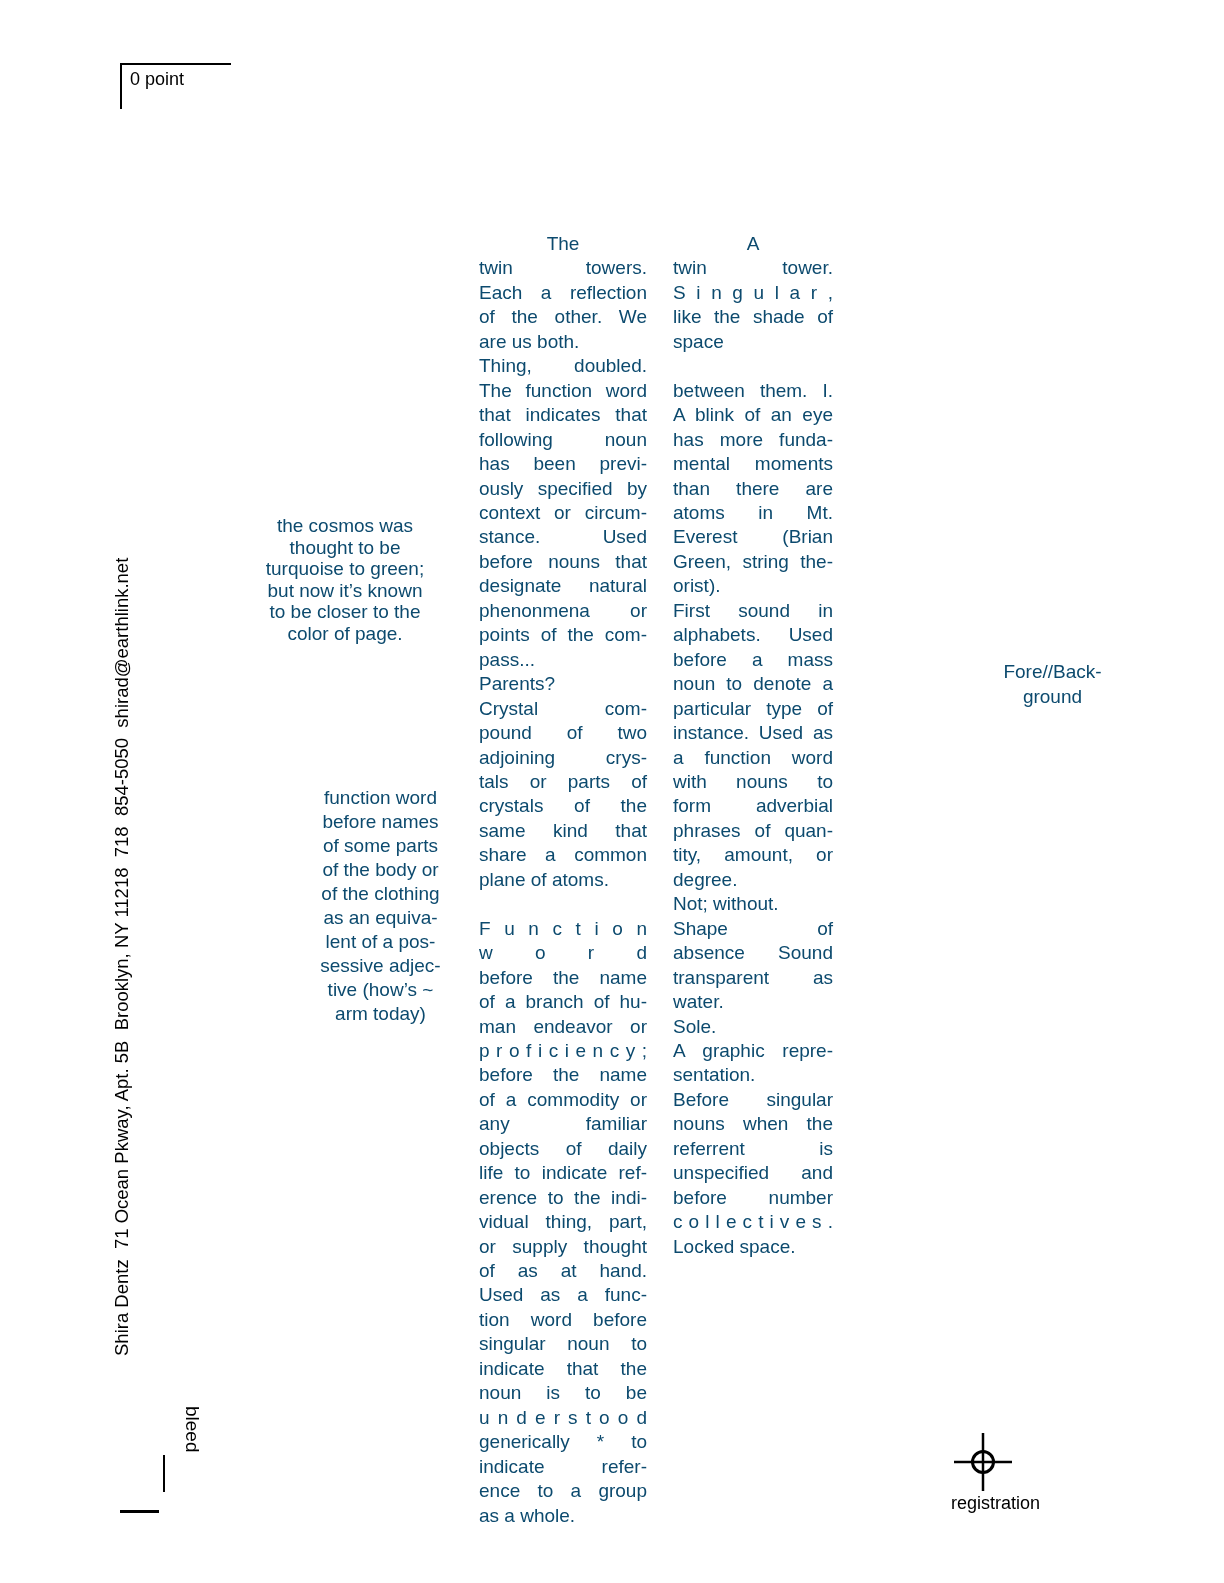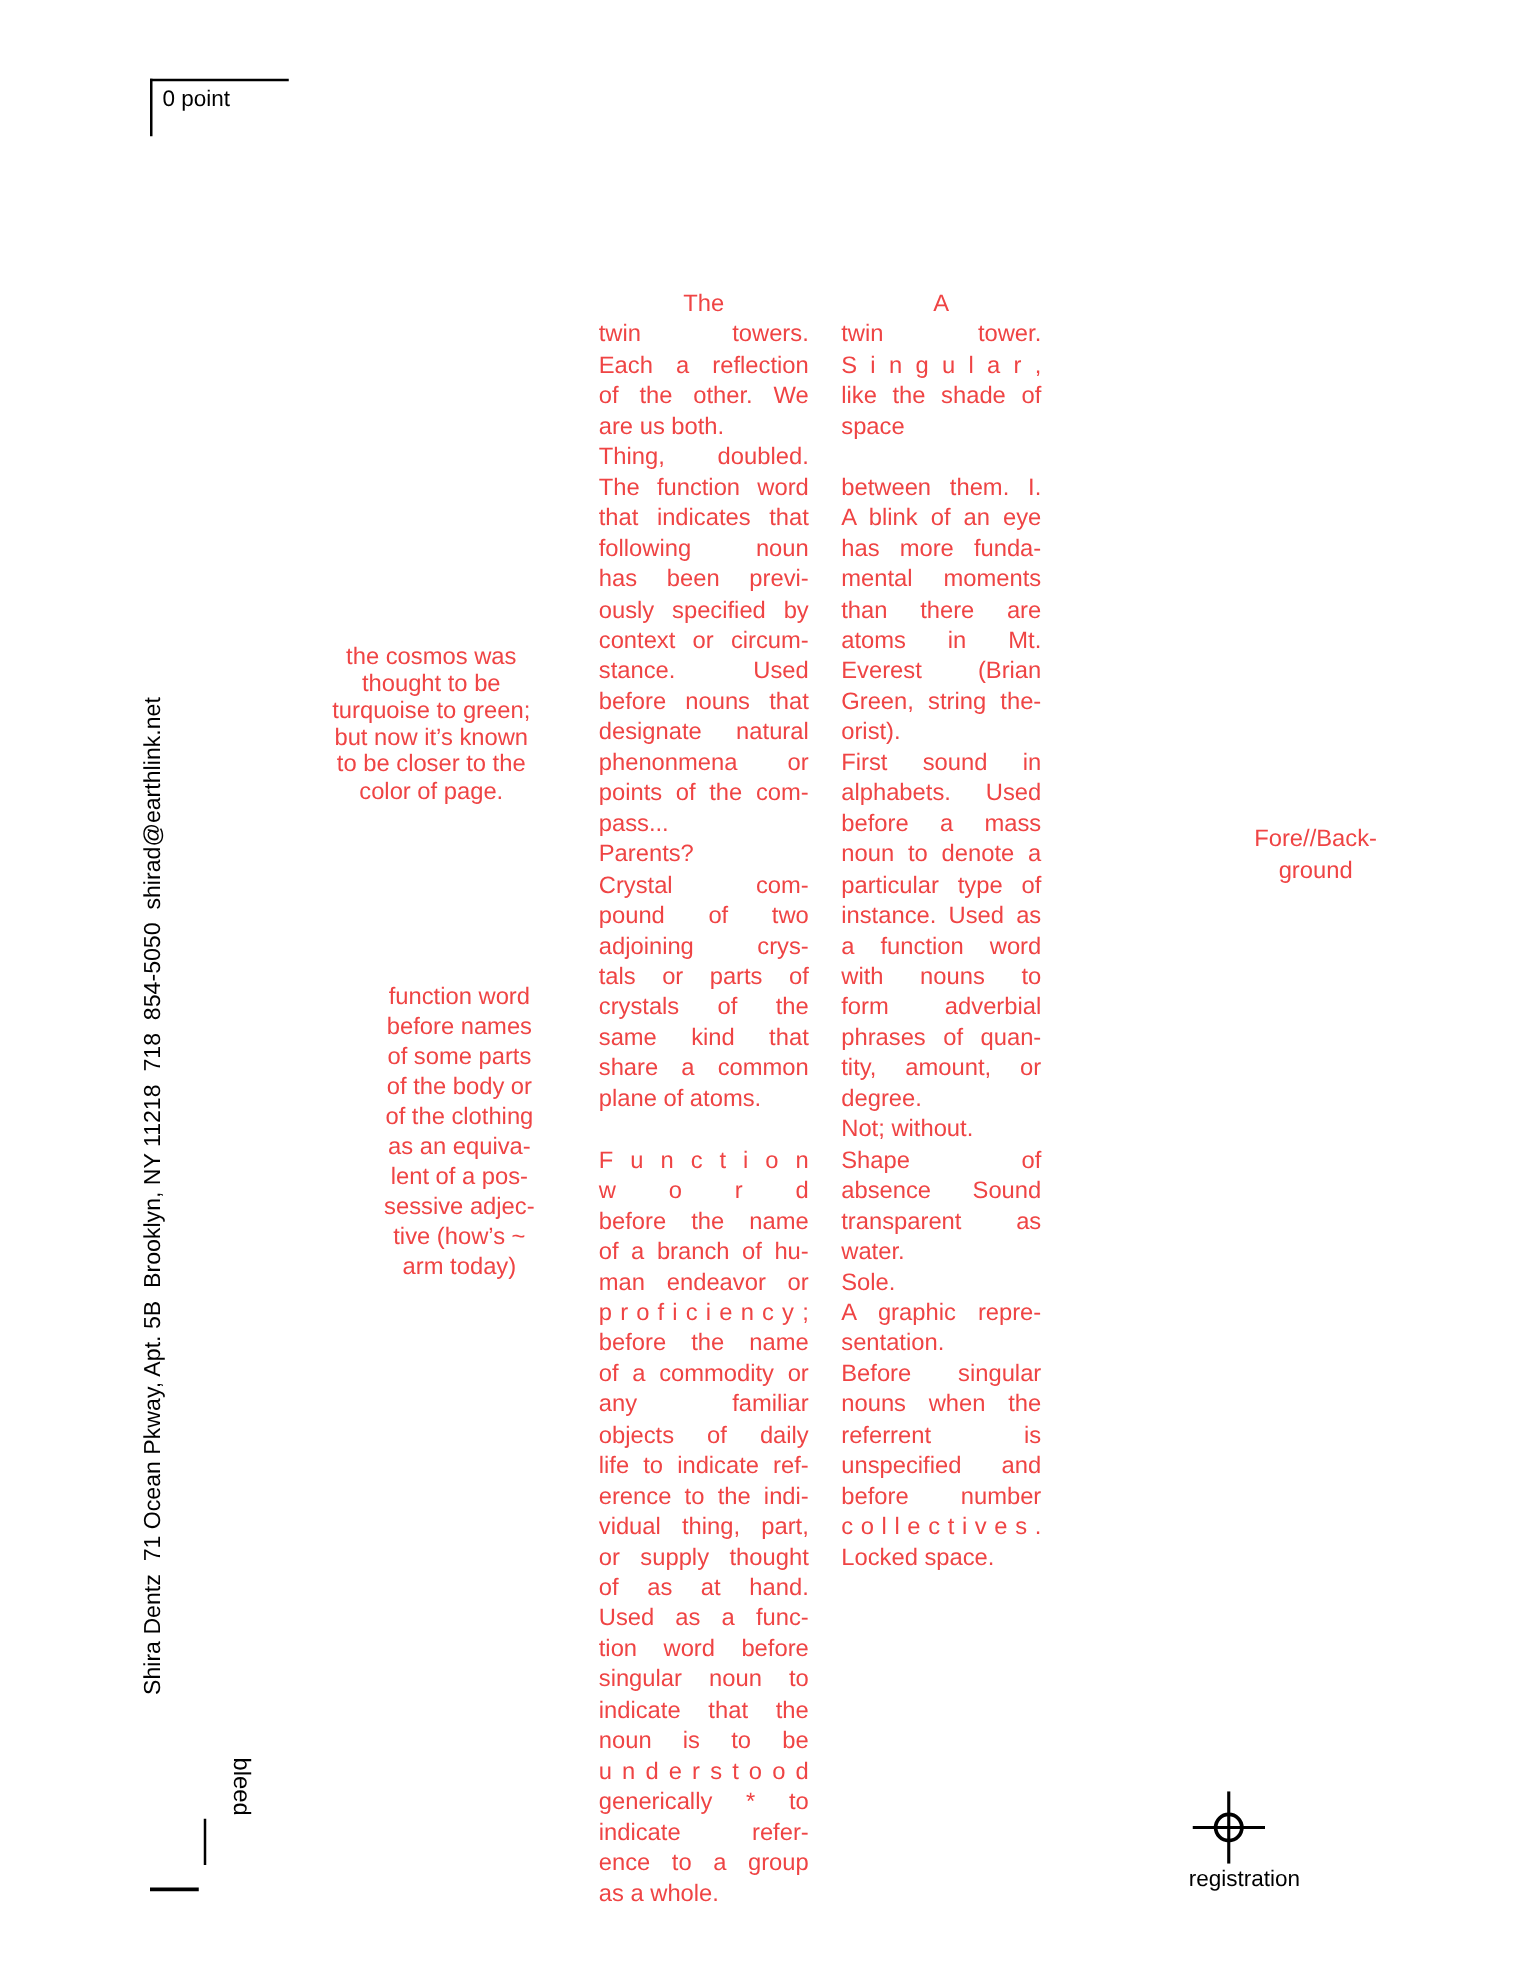--- a/index.html
+++ b/index.html
@@ -8,29 +8,29 @@
     width:1224px;height:1583px;
     background:#ffffff;
     color:#000000;
     font-family:"Liberation Sans",sans-serif;
     overflow:hidden;
     margin-left:45px;
   }
   .abs{position:absolute;}
 
   
-  .col{position:absolute;font-size:19px;color:#ef4444;}
+  .col{position:absolute;font-size:19px;color:#0c4a6e;}
   .ln{min-height:1em;}
   .ln.j{text-align:justify;text-align-last:justify;}
   .ln.c{text-align:center;}
   .ln.l{text-align:left;}
   .ln.b{}
 
   .cosmos{left:205px;top:515px;width:190px;line-height:21.5px;}
-  .funcnote{left:230px;top:786px;width:185px;line-height:24px;}
+  .funcnote{left:243px;top:786px;width:185px;line-height:24px;}
   .colthe{left:434px;top:232px;width:168px;line-height:24.45px;}
   .cola{left:628px;top:232px;width:160px;line-height:24.45px;}
   .graphicdev{left:985px;top:254px;width:134px;line-height:25px;}
   .foreback{left:945px;top:659px;width:125px;line-height:25px;}
 
   
   .zp-v{left:75px;top:63px;width:2px;height:46px;background:#000;}
   .zp-h{left:75px;top:63px;width:111px;height:2px;background:#000;}
   .zp-label{left:85px;top:69px;font-size:18px;white-space:pre;}
 

